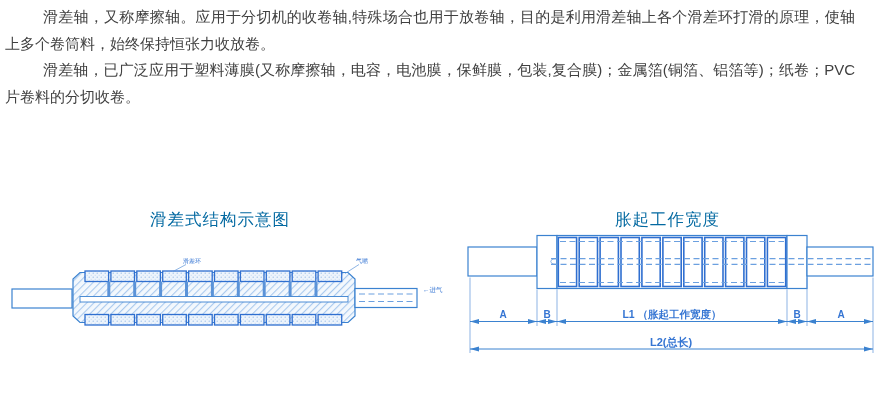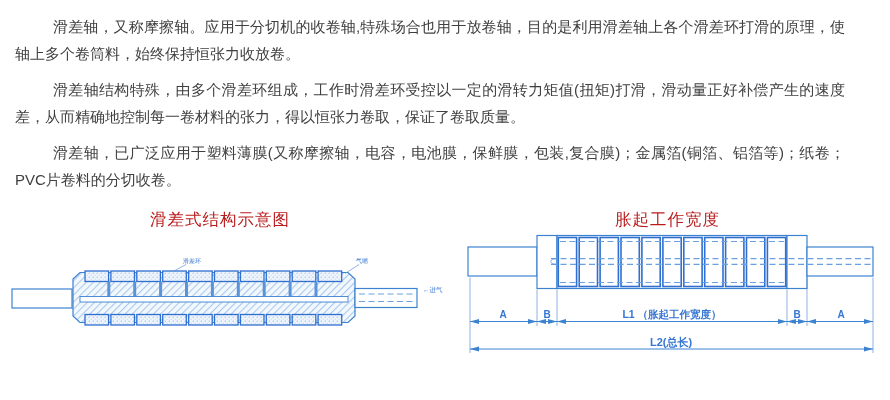--- a/index.html
+++ b/index.html
@@ -5,25 +5,25 @@
   html,body{margin:0;padding:0;}
   body{
     width:890px;height:400px;background:#ffffff;position:relative;overflow:hidden;
     font-family:"Liberation Sans","DejaVu Sans",sans-serif;
   }
   .article{
     position:absolute;left:5px;top:4px;width:850px;
     font-size:15px;line-height:26.5px;color:#404040;
     text-align:justify;
   }
-  .article p{margin:10px;text-indent:38px;}
+  .article p{margin:0;text-indent:38px;}
   .fig-title{
     position:absolute;top:209px;
     font-family:"Liberation Serif","DejaVu Serif",serif;
-    font-size:16.5px;color:#b91c1c;letter-spacing:1px;white-space:nowrap;
+    font-size:16.5px;color:#0369a1;letter-spacing:1px;white-space:nowrap;
   }
   #title-left{left:150px;}
   #title-right{left:615px;}
   svg{position:absolute;display:block;}
   #fig-left{left:0;top:248px;}
   #fig-right{left:452px;top:228px;}
   .cad-fill{stroke:#3b82d0;fill:#ffffff;stroke-width:1.2;}
   .ring{stroke:#2f6fd0;stroke-width:1.3;}
   .divider{stroke:#5b93d8;stroke-width:3;}
   .dash{stroke:#6ba0e0;stroke-width:1.2;fill:none;stroke-dasharray:6 3.5;}
@@ -31,21 +31,20 @@
   .dimline{stroke:#3b82d0;stroke-width:1;fill:none;}
   .arrow{fill:#3b82d0;stroke:none;}
   .dimtext{fill:#3575d3;font-weight:bold;font-family:"Liberation Sans","DejaVu Sans",sans-serif;}
   .tinytext{fill:#3575d3;font-family:"Liberation Sans","DejaVu Sans",sans-serif;}
 </style>
 </head>
 <body>
 
 <div class="article">
   <p>滑差轴，又称摩擦轴。应用于分切机的收卷轴,特殊场合也用于放卷轴，目的是利用滑差轴上各个滑差环打滑的原理，使轴上多个卷筒料，始终保持恒张力收放卷。</p>
-  <p>滑差轴结构特殊，由多个滑差环组成，工作时滑差环受控以一定的滑转力矩值(扭矩)打滑，滑动量正好补偿产生的速度差，从而精确地控制每一卷材料的张力，得以恒张力卷取，保证了卷取质量。</p>
   <p>滑差轴，已广泛应用于塑料薄膜(又称摩擦轴，电容，电池膜，保鲜膜，包装,复合膜)；金属箔(铜箔、铝箔等)；纸卷；PVC片卷料的分切收卷。</p>
 </div>
 
 <div id="title-left" class="fig-title">滑差式结构示意图</div>
 <div id="title-right" class="fig-title">胀起工作宽度</div>
 
 <svg id="fig-left" width="460" height="104" viewBox="0 248 460 104">
   <defs>
     <pattern id="hatch" width="5" height="5" patternUnits="userSpaceOnUse" patternTransform="rotate(45)">
       <rect width="5" height="5" fill="#f3f8fd"></rect>

